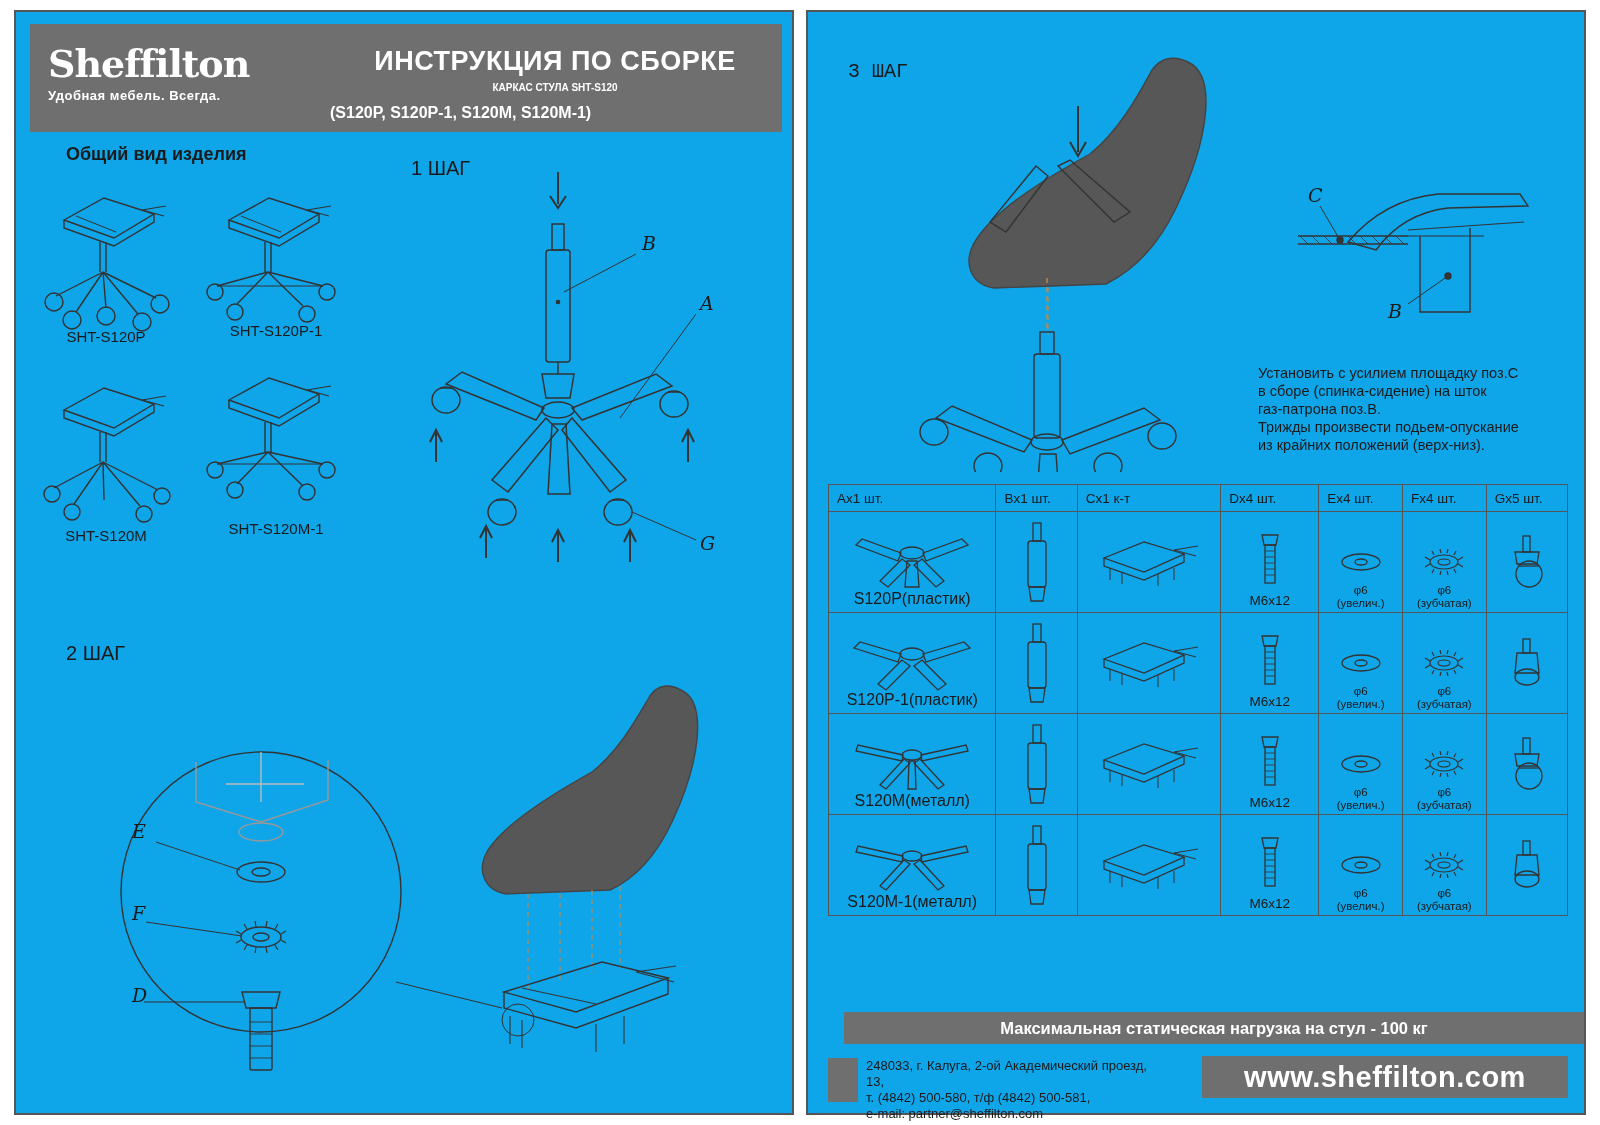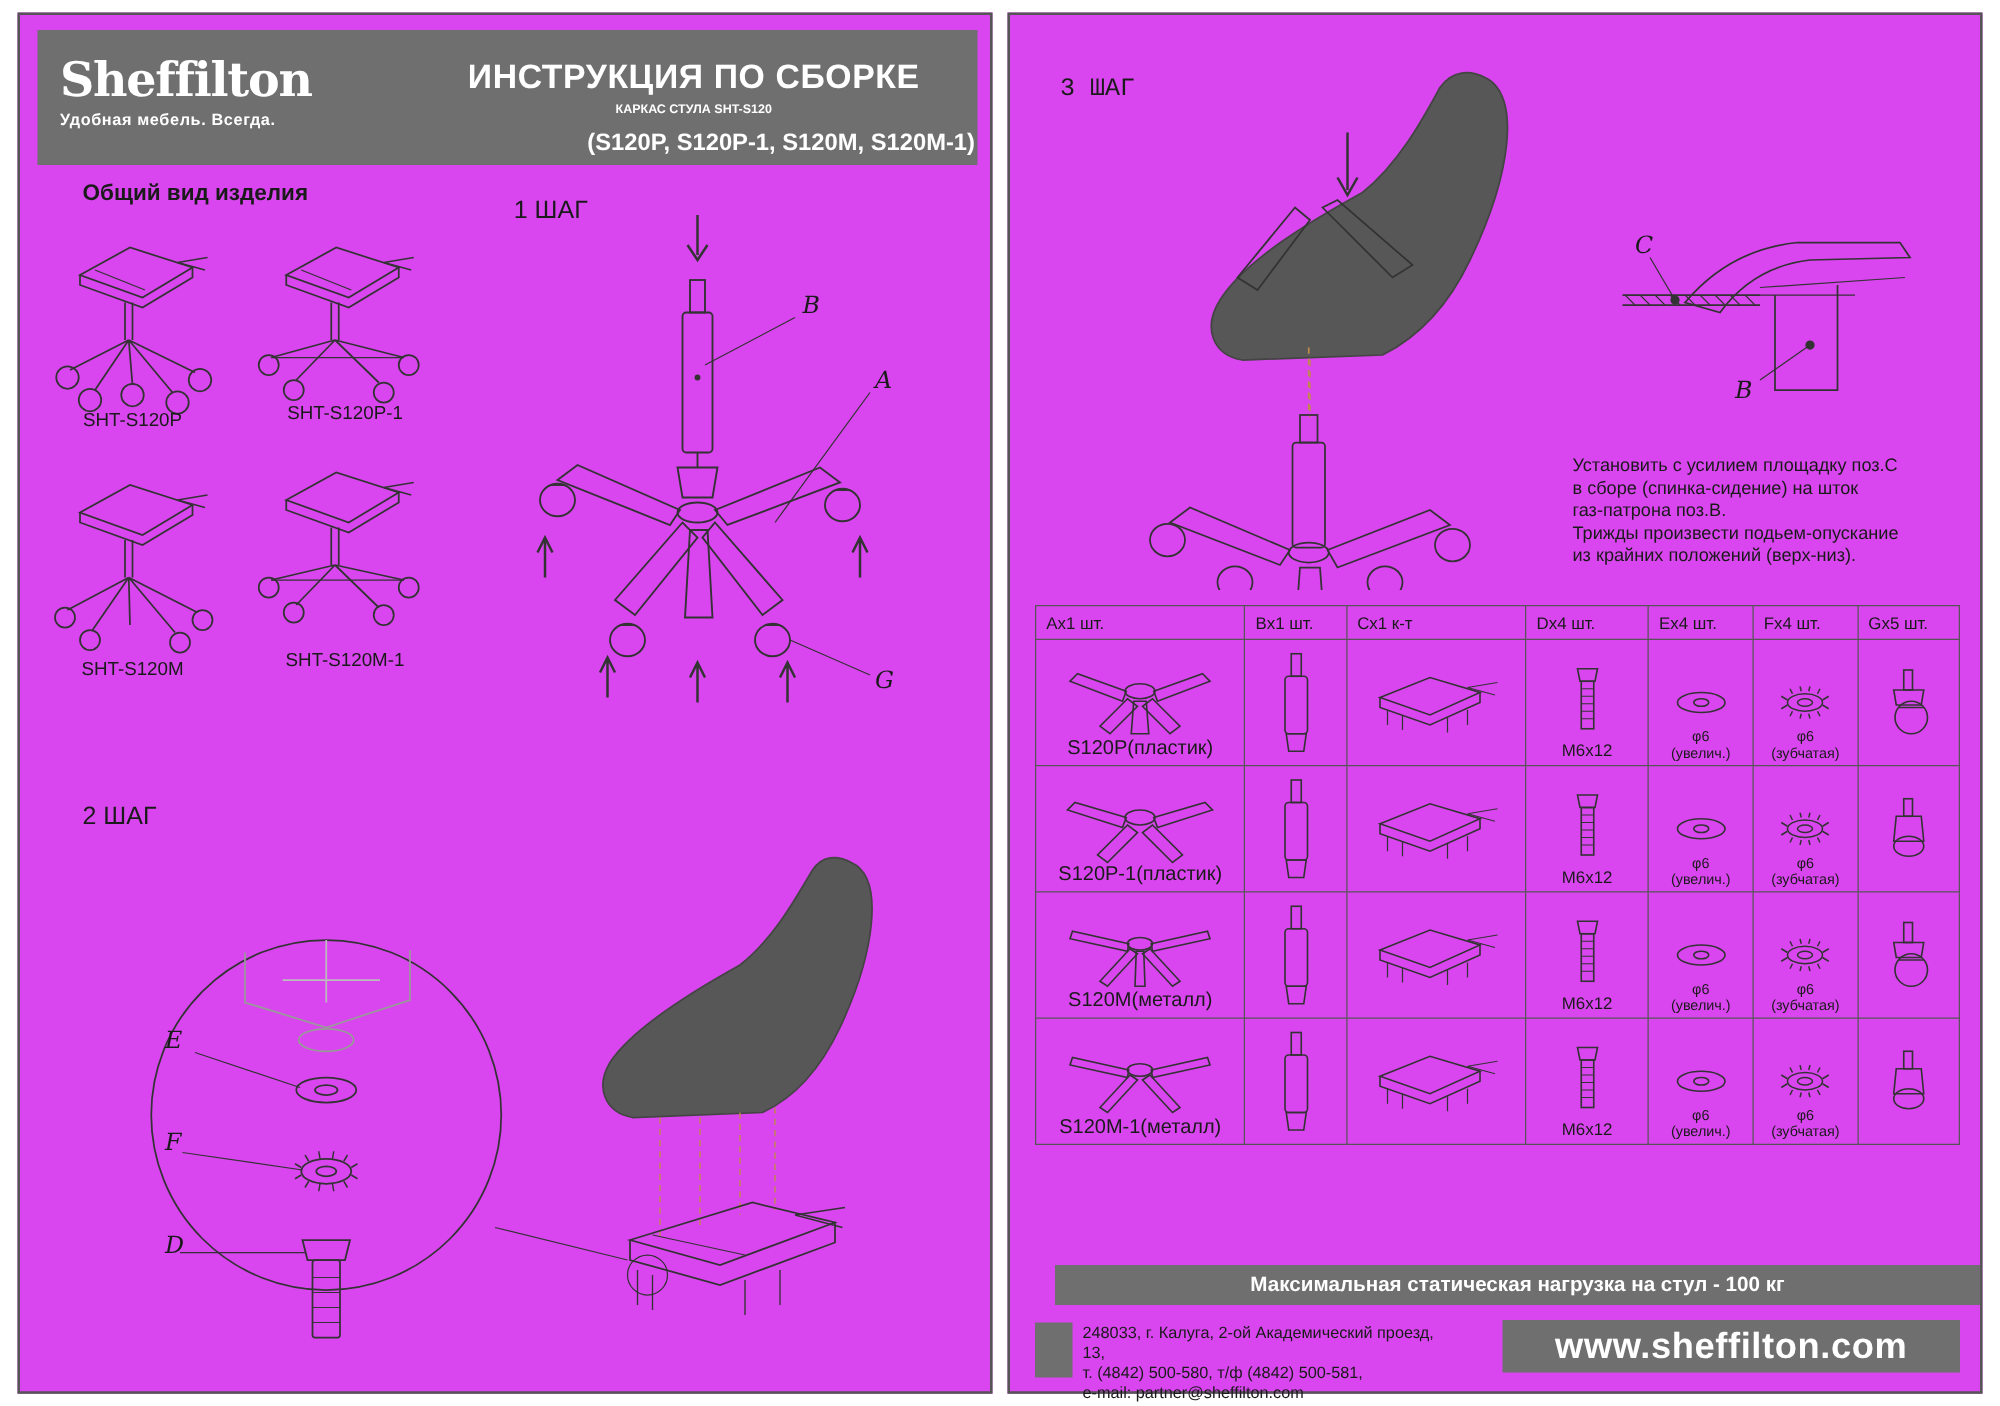--- a/index.html
+++ b/index.html
@@ -1,29 +1,29 @@
 <!DOCTYPE html>
 <html><head>
 <meta charset="utf-8">
 <style>
   html,body{margin:0;padding:0;background:#ffffff;}
   body{width:1600px;height:1125px;font-family:"Liberation Sans",sans-serif;color:#1a1a1a;overflow:hidden;}
   .page{position:relative;width:1600px;height:1125px;}
-  .panel{position:absolute;border:2px solid #555;box-sizing:border-box;background:#d946ef;}
+  .panel{position:absolute;border:2px solid #555;box-sizing:border-box;background:#0ea5e9;}
   .left{left:14px;top:10px;width:780px;height:1105px;}
   .right{left:806px;top:10px;width:780px;height:1105px;}
 
   
   .hdr{position:absolute;left:14px;top:12px;width:752px;height:108px;background:#6f6f6f;}
   .logo{position:absolute;left:18px;top:20px;color:#fff;}
   .logo .brand{font-family:"DejaVu Serif",serif;font-weight:bold;font-size:38px;letter-spacing:-1px;line-height:40px;}
   .logo .slogan{font-size:13px;letter-spacing:.5px;margin-top:4px;font-weight:bold;}
   .hdr-t1{position:absolute;left:300px;top:22px;width:450px;text-align:center;color:#fff;font-weight:bold;font-size:27px;letter-spacing:.5px;}
   .hdr-t2{position:absolute;left:300px;top:58px;width:450px;text-align:center;color:#fff;font-weight:bold;font-size:10px;}
-  .hdr-t3{position:absolute;left:300px;top:80px;width:450px;text-align:right;color:#fff;font-weight:bold;font-size:19px;}
+  .hdr-t3{position:absolute;left:300px;top:80px;width:450px;text-align:left;color:#fff;font-weight:bold;font-size:16px;}
 
   .sec-title{position:absolute;font-weight:bold;font-size:18px;}
   .step-title{position:absolute;font-size:20px;}
 
   .model-label{position:absolute;font-size:15px;text-align:center;}
 
   
   .note{position:absolute;font-size:14.5px;line-height:18px;}
   .attention{position:absolute;border:2px solid #555;box-sizing:border-box;padding:8px 12px;}
   .attention .t{font-weight:bold;font-size:17px;margin-bottom:2px;}

